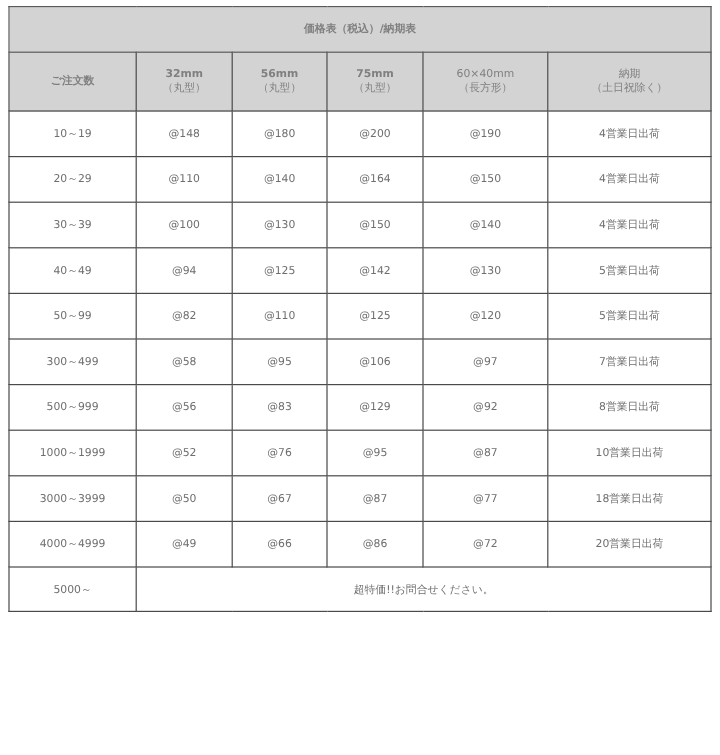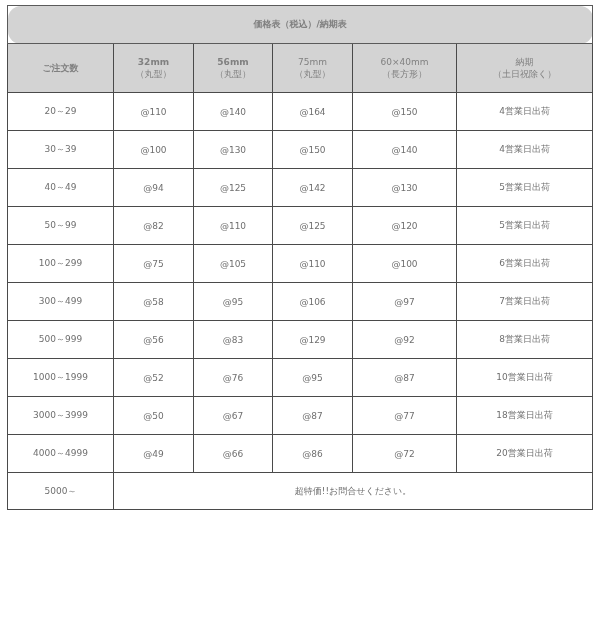--- a/index.html
+++ b/index.html
@@ -7,21 +7,21 @@
          font-family: "DejaVu Sans", "Liberation Sans", sans-serif; }
   table.price {
     position: absolute; left: 7px; top: 5px;
     width: 585px; border-collapse: collapse; table-layout: fixed;
     color: #6f6f6f; font-size: 9px;
   }
   table.price td, table.price th {
     border: 1px solid #4a4a4a; text-align: center; vertical-align: middle;
     padding: 0;
   }
-  tr.title-row th { background: #d3d3d3; height: 37px; font-weight: bold; color: #808080; font-size: 9px; border-color:#5a5a5a;border-radius:13px; }
+  tr.title-row th { background: #d3d3d3; height: 37px; font-weight: bold; color: #808080; font-size: 9px; border-color:#5a5a5a; }
   tr.head-row th { background: #d3d3d3; height: 48px; font-weight: bold; color: #808080; font-size: 9px; line-height: 12px; }
   tr.data-row td { height: 37px; }
   tr.last-row td { height: 36px; }
   .sub { display: block; font-weight: normal; }
 </style>
 </head>
 <body>
 
 <table class="price">
   <colgroup>
@@ -40,34 +40,42 @@
     <th><span>ご注文数</span></th>
     <th>
           <span class="sub" style="font-weight:bold">32mm</span>
           <span class="sub">（丸型）</span>
         </th>
     <th>
           <span class="sub" style="font-weight:bold">56mm</span>
           <span class="sub">（丸型）</span>
         </th>
     <th>
-          <span class="sub" style="font-weight:normal">75mm</span>
+          <span class="sub" style="font-weight:bold">75mm</span>
           <span class="sub">（丸型）</span>
         </th>
     <th>
           <span class="sub" style="font-weight:normal">60×40mm</span>
           <span class="sub">（長方形）</span>
         </th>
     <th>
           <span class="sub" style="font-weight:normal">納期</span>
           <span class="sub">（土日祝除く）</span>
         </th>
   </tr>
   </tbody>
     <tbody id="rows">
+      <tr class="data-row">
+        <td>10～19</td>
+        <td>@148</td>
+        <td>@180</td>
+        <td>@200</td>
+        <td>@190</td>
+        <td>4営業日出荷</td>
+      </tr>
       <tr class="data-row">
         <td>20～29</td>
         <td>@110</td>
         <td>@140</td>
         <td>@164</td>
         <td>@150</td>
         <td>4営業日出荷</td>
       </tr>
       <tr class="data-row">
         <td>30～39</td>
@@ -85,28 +93,20 @@
         <td>@130</td>
         <td>5営業日出荷</td>
       </tr>
       <tr class="data-row">
         <td>50～99</td>
         <td>@82</td>
         <td>@110</td>
         <td>@125</td>
         <td>@120</td>
         <td>5営業日出荷</td>
-      </tr>
-      <tr class="data-row">
-        <td>100～299</td>
-        <td>@75</td>
-        <td>@105</td>
-        <td>@110</td>
-        <td>@100</td>
-        <td>6営業日出荷</td>
       </tr>
       <tr class="data-row">
         <td>300～499</td>
         <td>@58</td>
         <td>@95</td>
         <td>@106</td>
         <td>@97</td>
         <td>7営業日出荷</td>
       </tr>
       <tr class="data-row">

